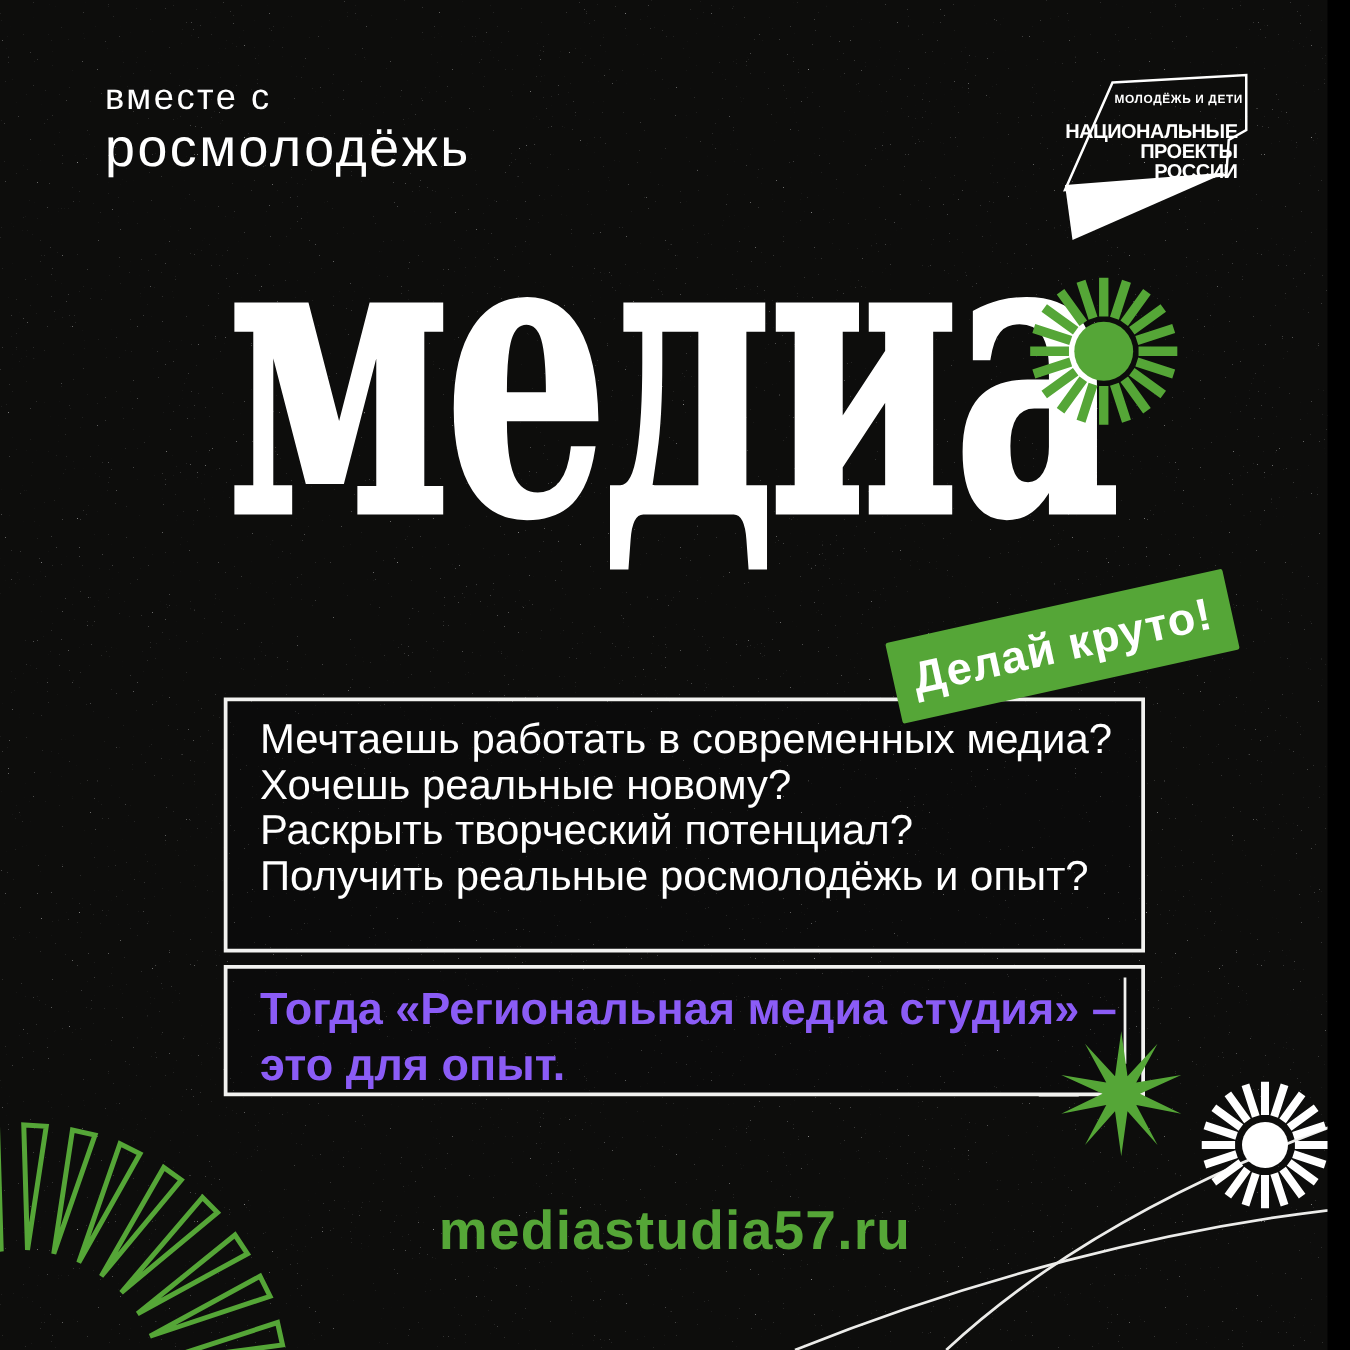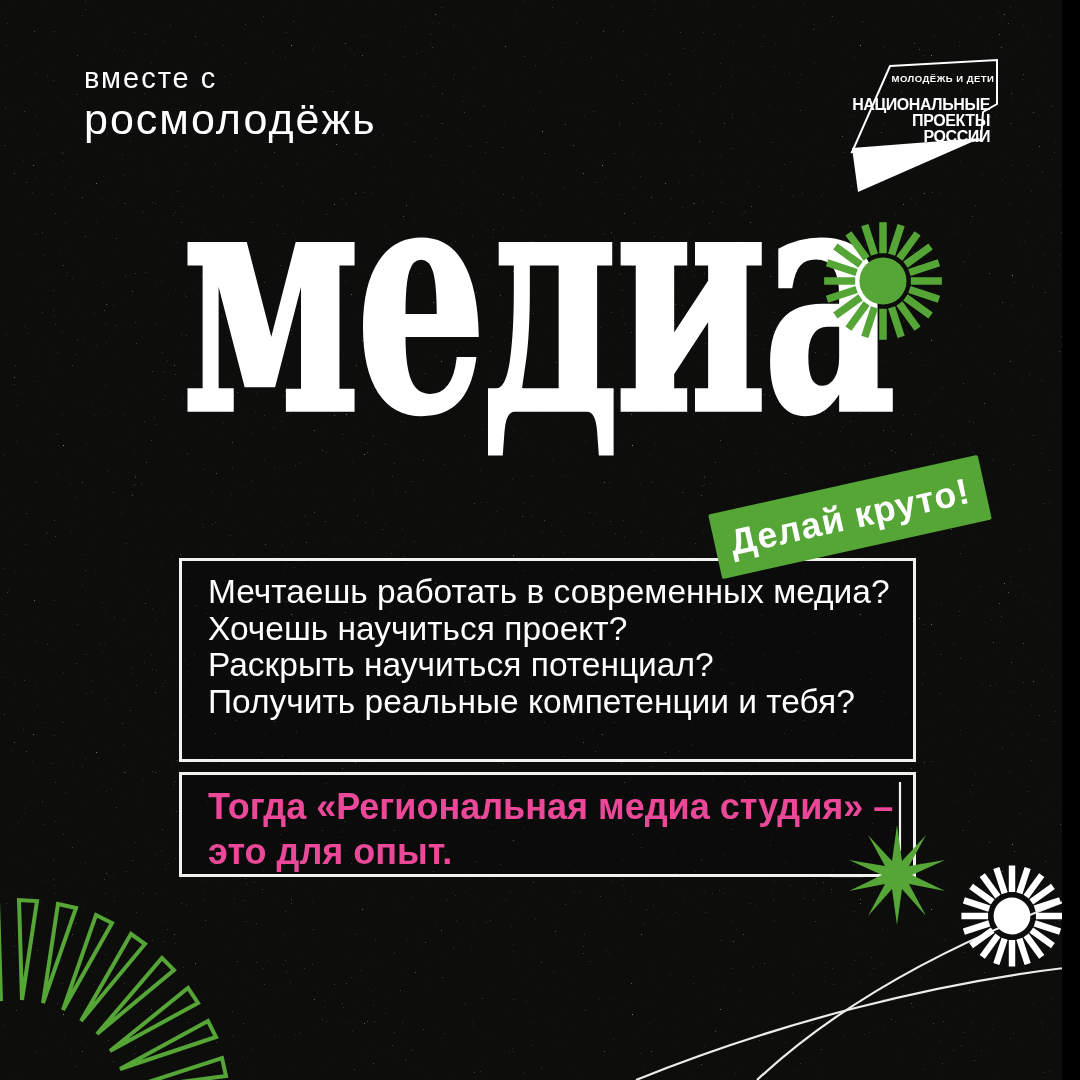--- a/index.html
+++ b/index.html
@@ -39,21 +39,21 @@
     background:#55a637;transform:rotate(-12.5deg);border-radius:2px;
     display:flex;align-items:center;justify-content:center;
   }
   .badge span{font-size:36px;font-weight:bold;color:#fff;letter-spacing:1px;}
 
   
   .box{position:absolute;left:163px;width:737px;border:3px solid #f2f2f0;box-sizing:border-box;z-index:3;background:rgba(8,8,8,0.25);margin-left:16px;}
   .box-questions{top:558px;height:204px;padding:13px 10px 0 26px;}
   .box-questions p{margin:0;font-size:33.5px;line-height:36.5px;color:#fff;font-weight:400;}
   .box-cta{top:772px;height:105px;padding:9px 10px 0 26px;}
-  .box-cta p{margin:0;font-size:36px;line-height:45px;color:#ec4899;font-weight:bold;}
+  .box-cta p{margin:0;font-size:36px;line-height:45px;color:#8b5cf6;font-weight:bold;}
 
   
   .curves{position:absolute;left:0;top:0;z-index:2;}
   .star-green{position:absolute;left:845px;top:823px;z-index:6;overflow:visible;}
   .sunburst-white{position:absolute;left:962px;top:866px;z-index:4;overflow:visible;}
   .rays-bl{position:absolute;left:0;top:860px;z-index:2;overflow:visible;}
 
   .site-url{
     position:absolute;left:0;top:960px;width:1080px;z-index:5;
     text-align:center;font-size:44px;font-weight:bold;color:#55a637;letter-spacing:1px;
@@ -97,23 +97,23 @@
     </g>
   </svg>
 
 
   <div class="badge">
     <span>Делай круто!</span>
   </div>
 
   <div class="box box-questions">
     <p>Мечтаешь работать в современных медиа?</p>
-    <p>Хочешь научиться проект?</p>
-    <p>Раскрыть научиться потенциал?</p>
-    <p>Получить реальные компетенции и тебя?</p>
+    <p>Хочешь реальные новому?</p>
+    <p>Раскрыть творческий потенциал?</p>
+    <p>Получить реальные росмолодёжь и опыт?</p>
   </div>
 
   <div class="box box-cta">
     <p>Тогда «Региональная медиа студия» –</p>
     <p>это для опыт.</p>
   </div>
 
   <svg class="curves" width="1080" height="1080">
     <path d="M 757,1080 C 830,1012 935,948 1082,895" fill="none" stroke="#eceher" stroke-width="2.2"></path>
     <path d="M 757,1080 C 830,1012 935,948 1082,895" fill="none" stroke="#ececea" stroke-width="2.2"></path>
@@ -142,14 +142,15 @@
       <path d="M81,161 L131,74 L145,84 Z"></path>
       <path d="M97,174 L162,98 L174,110 Z"></path>
       <path d="M110,191 L188,128 L198,143 Z"></path>
       <path d="M120,209 L208,161 L216,177 Z"></path>
       <path d="M127,229 L222,198 L226,216 Z"></path>
       <path d="M130,250 L230,237 L230,255 Z"></path>
       <path d="M129,271 L227,276 L229,294 Z"></path>
     </g>
   </svg>
 
+  <div class="site-url">mediastudia57.ru</div>
 
 </div>
 
 </body></html>

